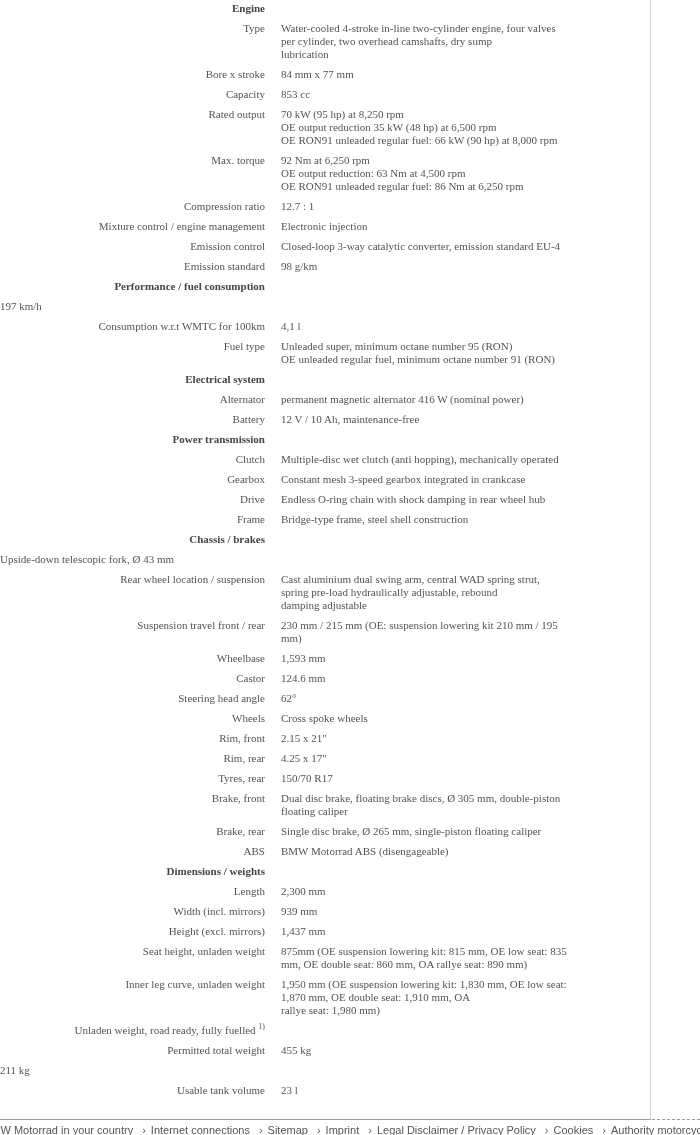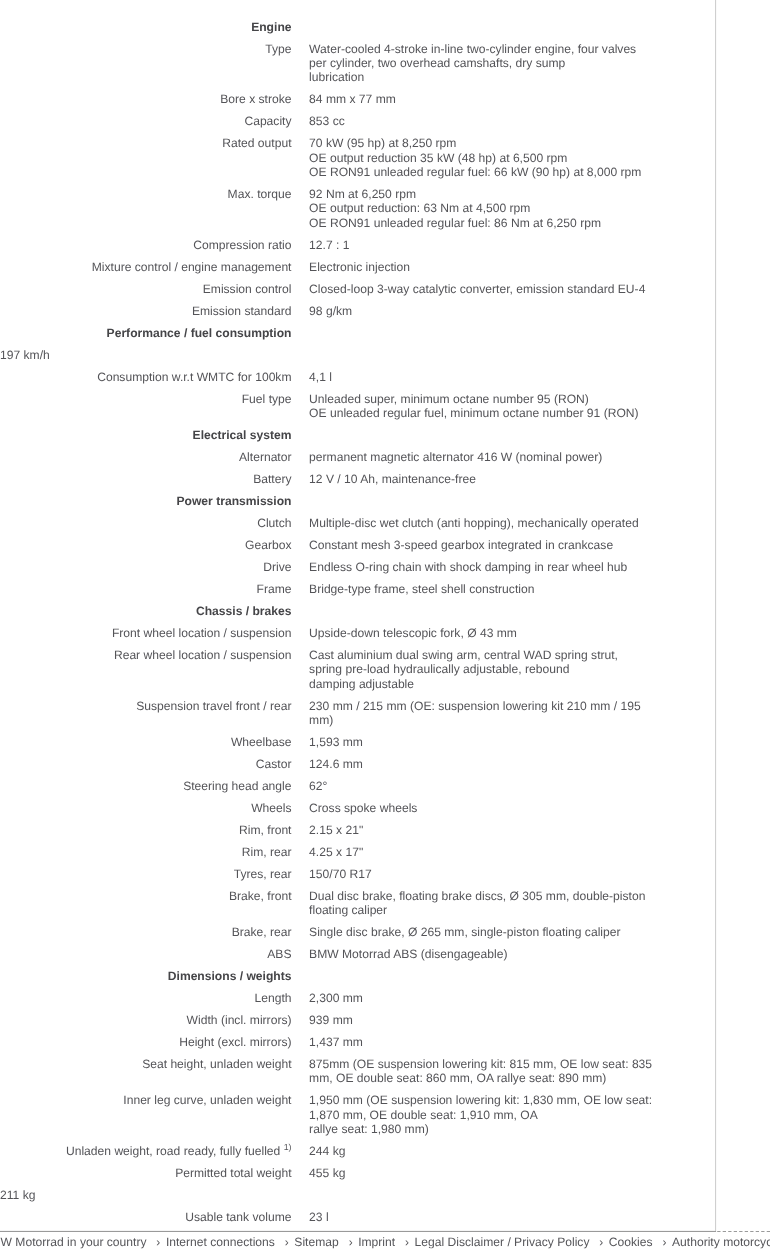--- a/index.html
+++ b/index.html
@@ -2,21 +2,21 @@
 <html><head>
 <meta charset="utf-8">
 <style>
   html,body{margin:0;padding:0;}
   body{
     width:700px;height:1135px;overflow:hidden;background:#ffffff;
     font-family:"Liberation Sans","DejaVu Sans",sans-serif;
     font-size:11px;color:#4f4f4f;
   }
   .page{position:relative;width:700px;height:1135px;overflow:hidden;}
-  .content{position:relative;padding-top:19px;}
+  .content{position:relative;padding-top:2px;font-family:Liberation Serif, serif;}
   .row{display:grid;grid-template-columns:265px 1fr;column-gap:16px;margin-bottom:7px;}
   .label{text-align:right;line-height:13px;color:#545458;}
   .row.section .label{font-weight:bold;color:#454548;}
   .value{line-height:13px;white-space:pre-line;max-width:322px;color:#545458;}
   .label sup{font-size:8px;line-height:0;}
   .v-border{position:absolute;left:650px;top:0;width:1px;height:1119px;background:#cfcfcf;}
   .footer-line{position:absolute;left:0;top:1119px;width:651px;height:0;border-top:1px solid #9a9a9a;}
   .footer-line-dashed{position:absolute;left:652px;top:1119px;width:48px;height:0;border-top:1px dashed #9a9a9a;}
   .footer{position:absolute;left:-16px;top:1124px;white-space:nowrap;color:#56565a;line-height:13px;}
   .footer .link{color:#56565a;cursor:pointer;}
@@ -119,21 +119,20 @@
       </div>
       <div class="row">
         <div class="label">Frame</div>
         <div class="value">Bridge-type frame, steel shell construction</div>
       </div>
       <div class="row section">
         <div class="label">Chassis / brakes</div>
         <div class="value"></div>
       </div>
       <div class="row">
-        <div class="label">Front wheel location / suspension</div>
         <div class="value">Upside-down telescopic fork, Ø 43 mm</div>
       </div>
       <div class="row">
         <div class="label">Rear wheel location / suspension</div>
         <div class="value">Cast aluminium dual swing arm, central WAD spring strut,
 spring pre-load hydraulically adjustable, rebound
 damping adjustable</div>
       </div>
       <div class="row">
         <div class="label">Suspension travel front / rear</div>
@@ -203,21 +202,20 @@
 mm, OE double seat: 860 mm, OA rallye seat: 890 mm)</div>
       </div>
       <div class="row">
         <div class="label">Inner leg curve, unladen weight</div>
         <div class="value">1,950 mm (OE suspension lowering kit: 1,830 mm, OE low seat:
 1,870 mm, OE double seat: 1,910 mm, OA
 rallye seat: 1,980 mm)</div>
       </div>
       <div class="row">
         <div class="label">Unladen weight, road ready, fully fuelled <sup>1)</sup></div>
-        <div class="value">244 kg</div>
       </div>
       <div class="row">
         <div class="label">Permitted total weight</div>
         <div class="value">455 kg</div>
       </div>
       <div class="row">
         <div class="value">211 kg</div>
       </div>
       <div class="row">
         <div class="label">Usable tank volume</div>

